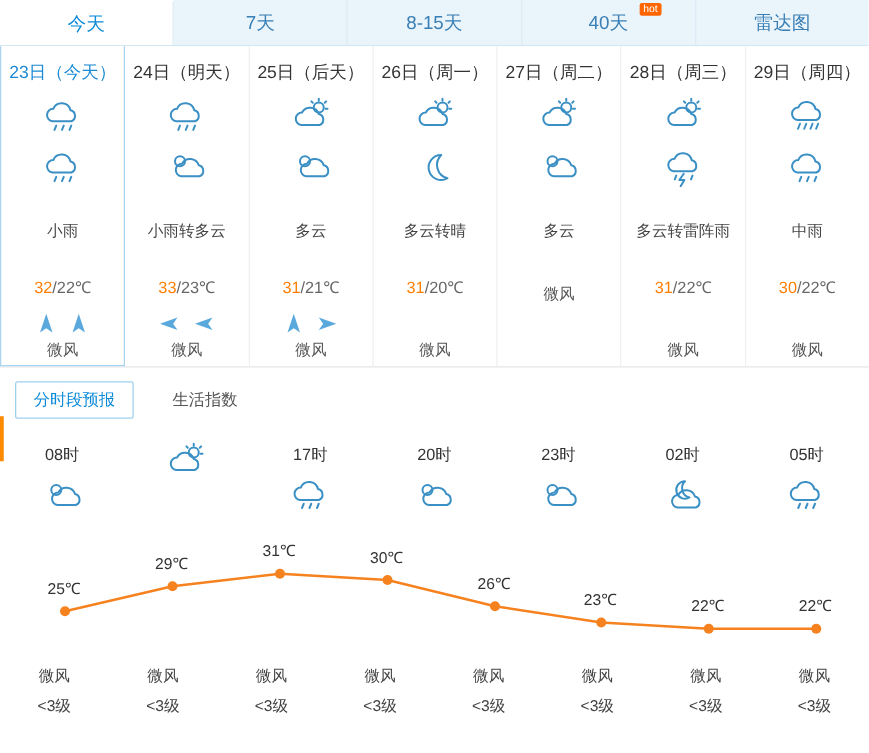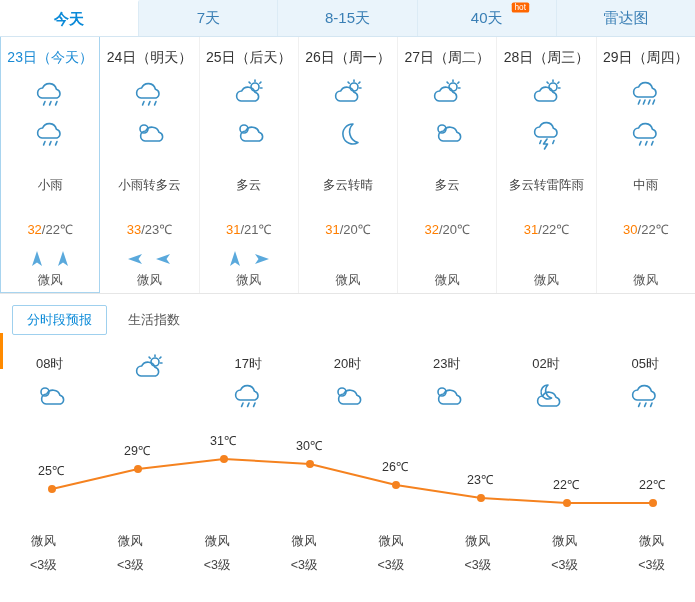--- a/index.html
+++ b/index.html
@@ -37,21 +37,20 @@
     color: #3a7fb5;
     position: relative;
     cursor: pointer;
     border-right: 1px solid #dcebf5;
   }
   .tab:last-child { border-right: none; }
   .tab.active {
     background: #ffffff;
     color: #0b8ad8;
     border-top: 2px solid #ffffff;
-    font-weight: bold;
   }
   .tab .hot {
     position: absolute;
     top: 2px;
     right: 26px;
     background: #ff6600;
     color: #fff;
     font-size: 9px;
     line-height: 11px;
     padding: 0 3px;
@@ -119,21 +118,21 @@
   .day .wind {
     font-size: 12.5px;
     color: #555;
     margin-top: 2px;
   }
 
   
   .subtabs {
     display: flex;
     align-items: center;
-    gap: 6px;
+    gap: 16px;
     padding: 12px 12px 0 12px;
     height: 40px;
     box-sizing: border-box;
     border-top: 1px solid #e6e6e6;
   }
   .subtab {
     font-size: 13px;
     padding: 5px 14px;
     color: #555;
     cursor: pointer;
@@ -385,23 +384,20 @@
         <span>
           <svg width="34" height="32" viewBox="0 0 34 32">
               <g fill="none" stroke="#3a8fc4" stroke-width="1.6" stroke-linecap="round">
                 <circle cx="12" cy="11" r="4"></circle>
                 <path d="M13 23a5 5 0 0 1 .6-9.96A7.3 7.3 0 0 1 27 14.2 4.6 4.6 0 0 1 27.6 23z"></path>
               </g>
             </svg>
         </span>
       </div>
       <div class="desc">多云</div>
-      <div class="temp">
-        <span class="hi">32</span><span>/</span><span>20</span><span>℃</span>
-      </div>
       <div class="wind-arrows"></div>
       <div class="wind">微风</div>
     </div>
 
     <div class="day">
       <div class="date">28日（周三）</div>
       <div class="icons">
         <span>
           <svg width="34" height="32" viewBox="0 0 34 32">
               <g fill="none" stroke="#3a8fc4" stroke-width="1.6" stroke-linecap="round">

